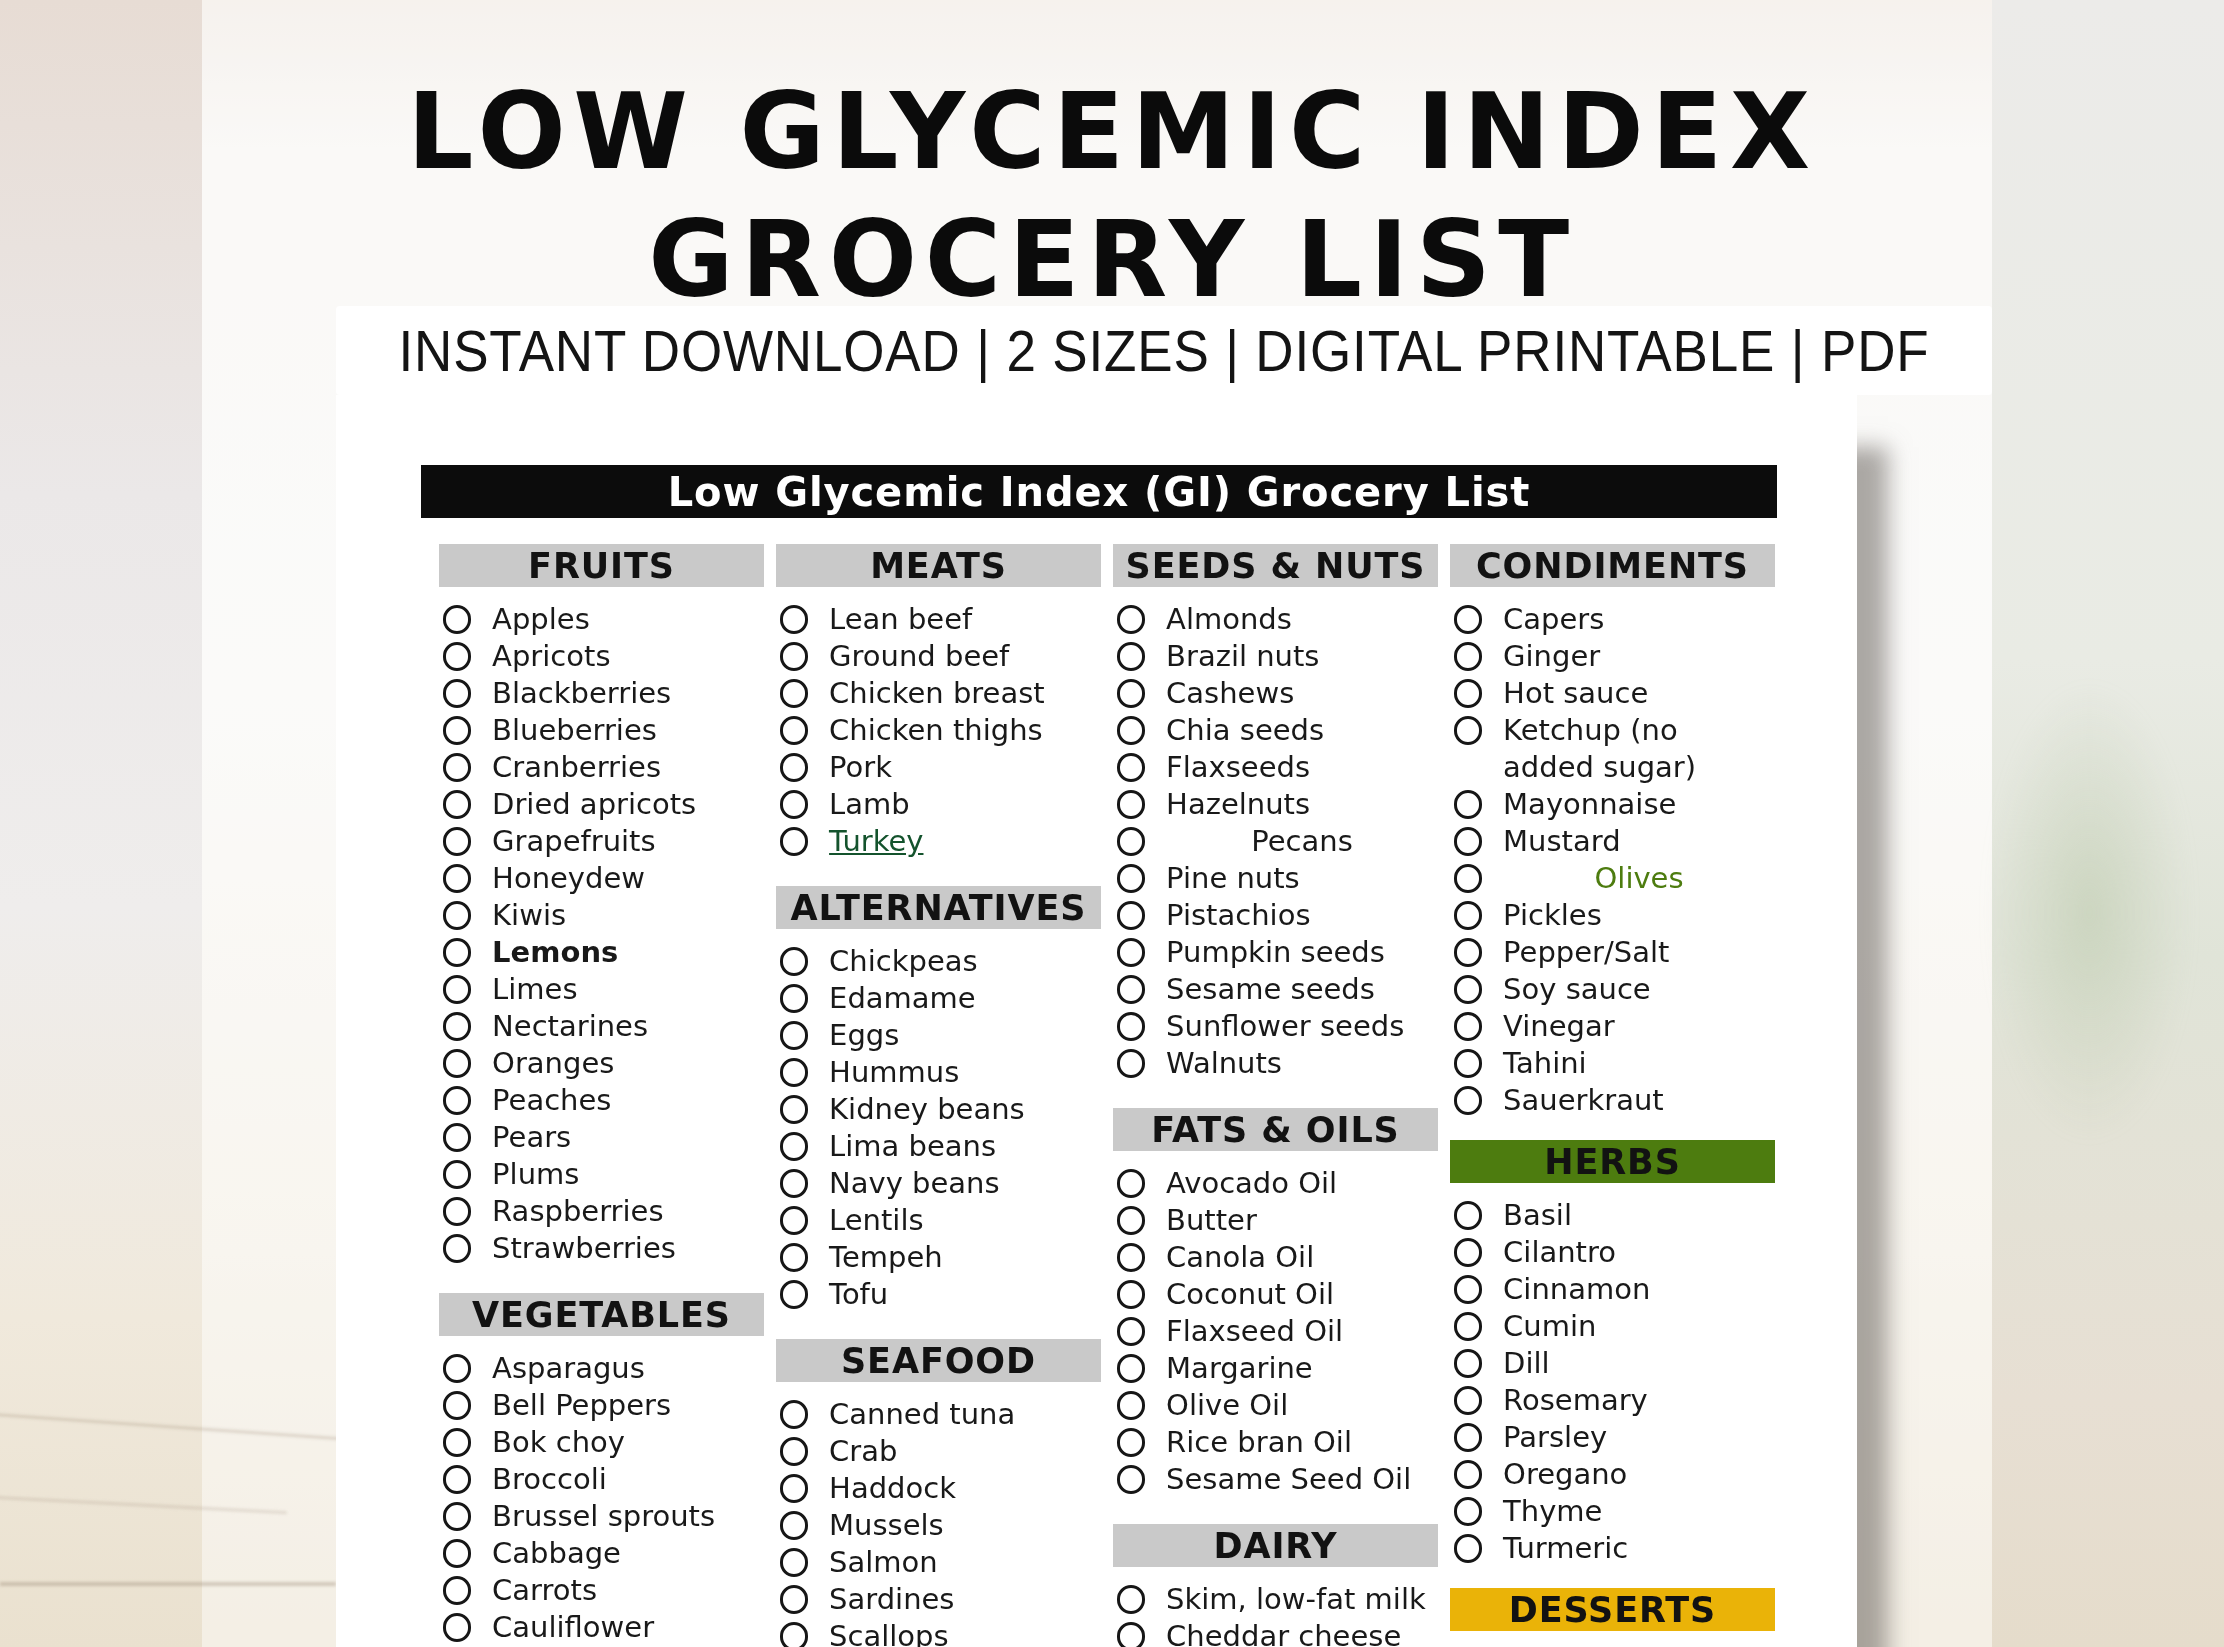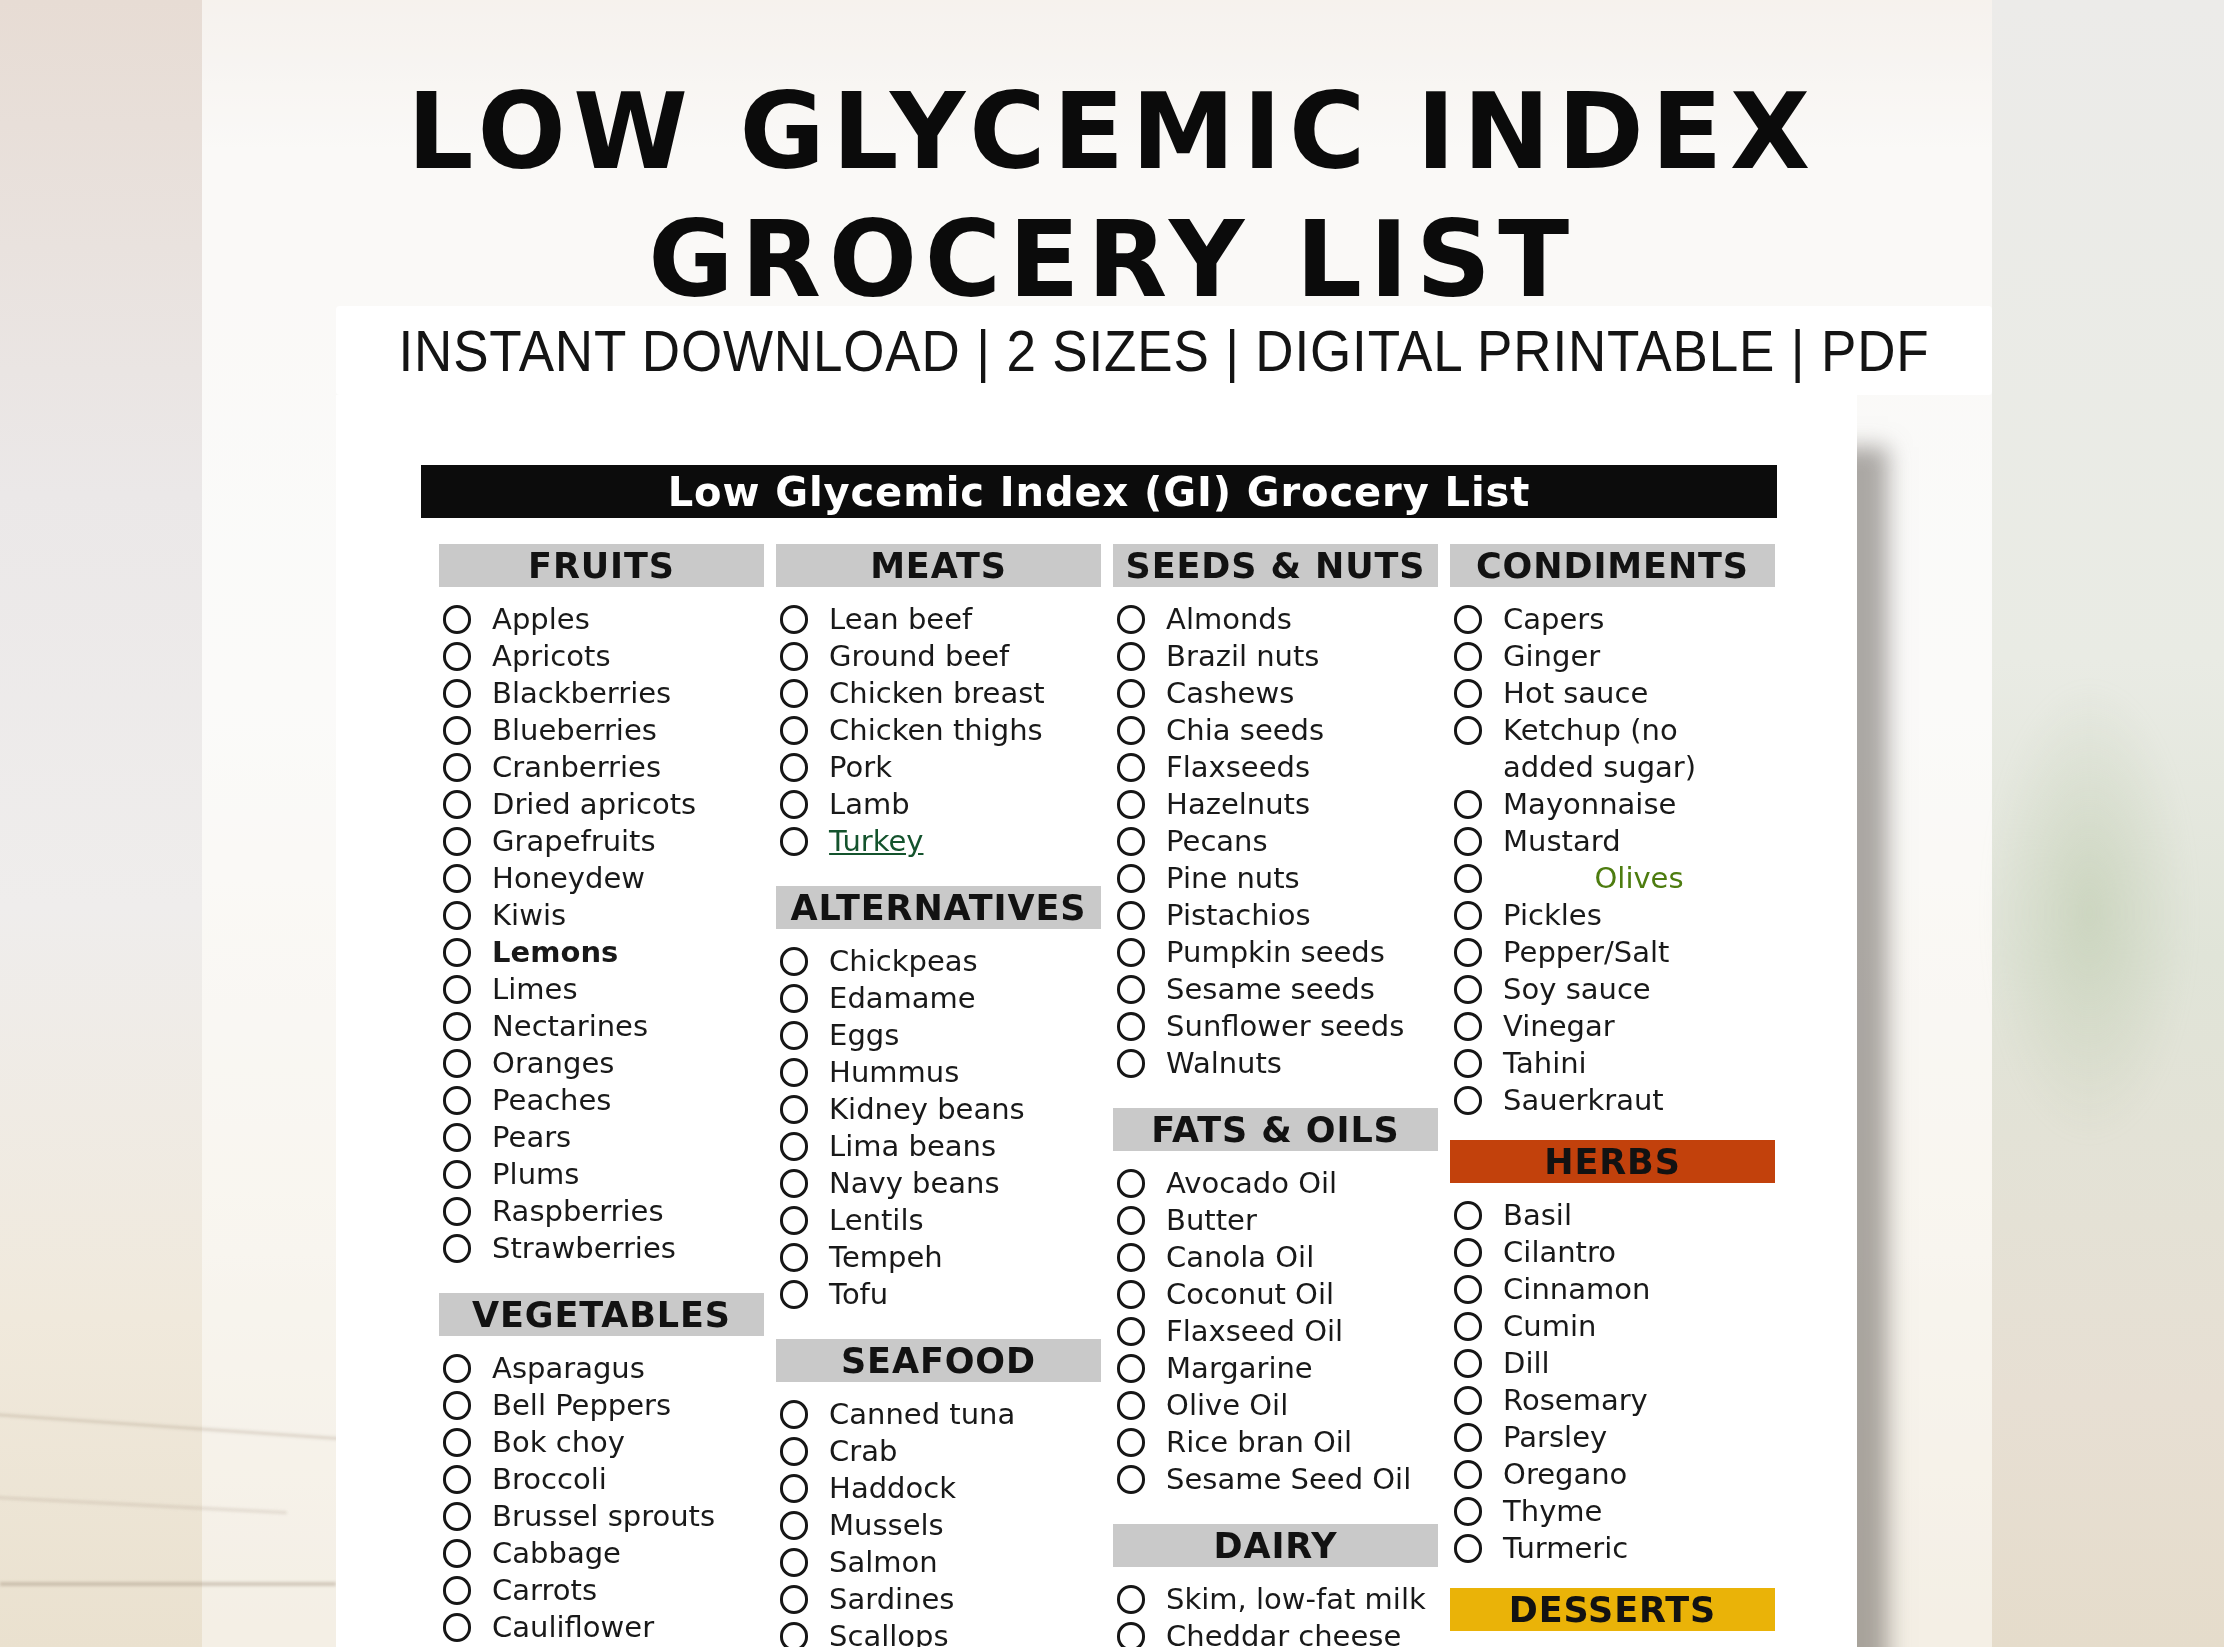--- a/index.html
+++ b/index.html
@@ -338,21 +338,21 @@
         <div class="item">
           <span class="circle"></span>
           <span class="label" style="color: rgb(25, 25, 25);">Flaxseeds</span>
         </div>
         <div class="item">
           <span class="circle"></span>
           <span class="label" style="color: rgb(25, 25, 25);">Hazelnuts</span>
         </div>
         <div class="item">
           <span class="circle"></span>
-          <span class="label" style="color: rgb(25, 25, 25);">Pecans</span>
+          <span class="label" style="color: rgb(25, 25, 25); text-align: center;">Pecans</span>
         </div>
         <div class="item">
           <span class="circle"></span>
           <span class="label" style="color: rgb(25, 25, 25);">Pine nuts</span>
         </div>
         <div class="item">
           <span class="circle"></span>
           <span class="label" style="color: rgb(25, 25, 25);">Pistachios</span>
         </div>
         <div class="item">
@@ -473,21 +473,21 @@
         <div class="item">
           <span class="circle"></span>
           <span class="label" style="color: rgb(25, 25, 25);">Tahini</span>
         </div>
         <div class="item">
           <span class="circle"></span>
           <span class="label" style="color: rgb(25, 25, 25);">Sauerkraut</span>
         </div>
       </section>
       <section class="sec">
-        <div class="sec-header" style="background: #c2410c;">HERBS</div>
+        <div class="sec-header" style="background: #4d7c0f;">HERBS</div>
         <div class="item">
           <span class="circle"></span>
           <span class="label" style="color: rgb(25, 25, 25);">Basil</span>
         </div>
         <div class="item">
           <span class="circle"></span>
           <span class="label" style="color: rgb(25, 25, 25);">Cilantro</span>
         </div>
         <div class="item">
           <span class="circle"></span>

